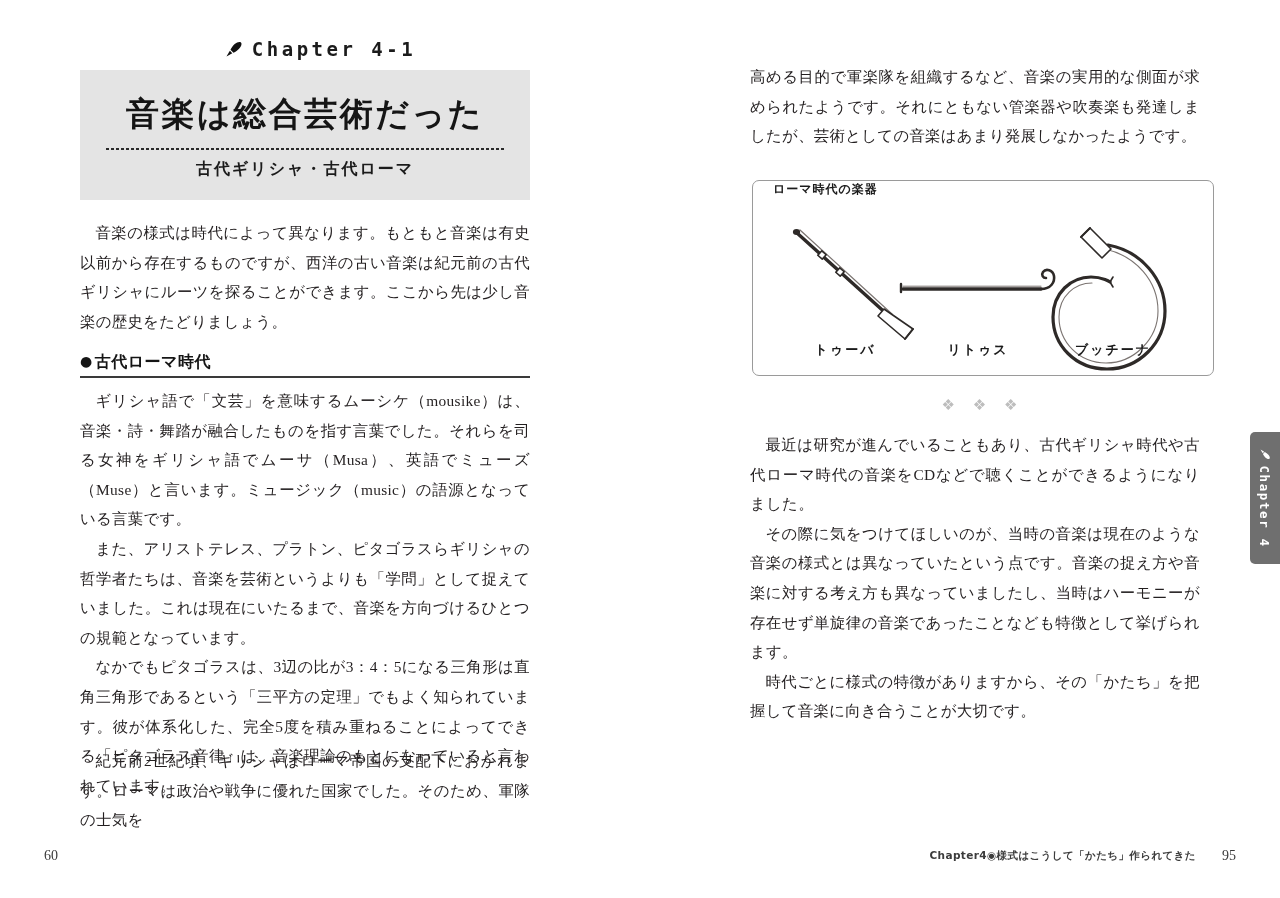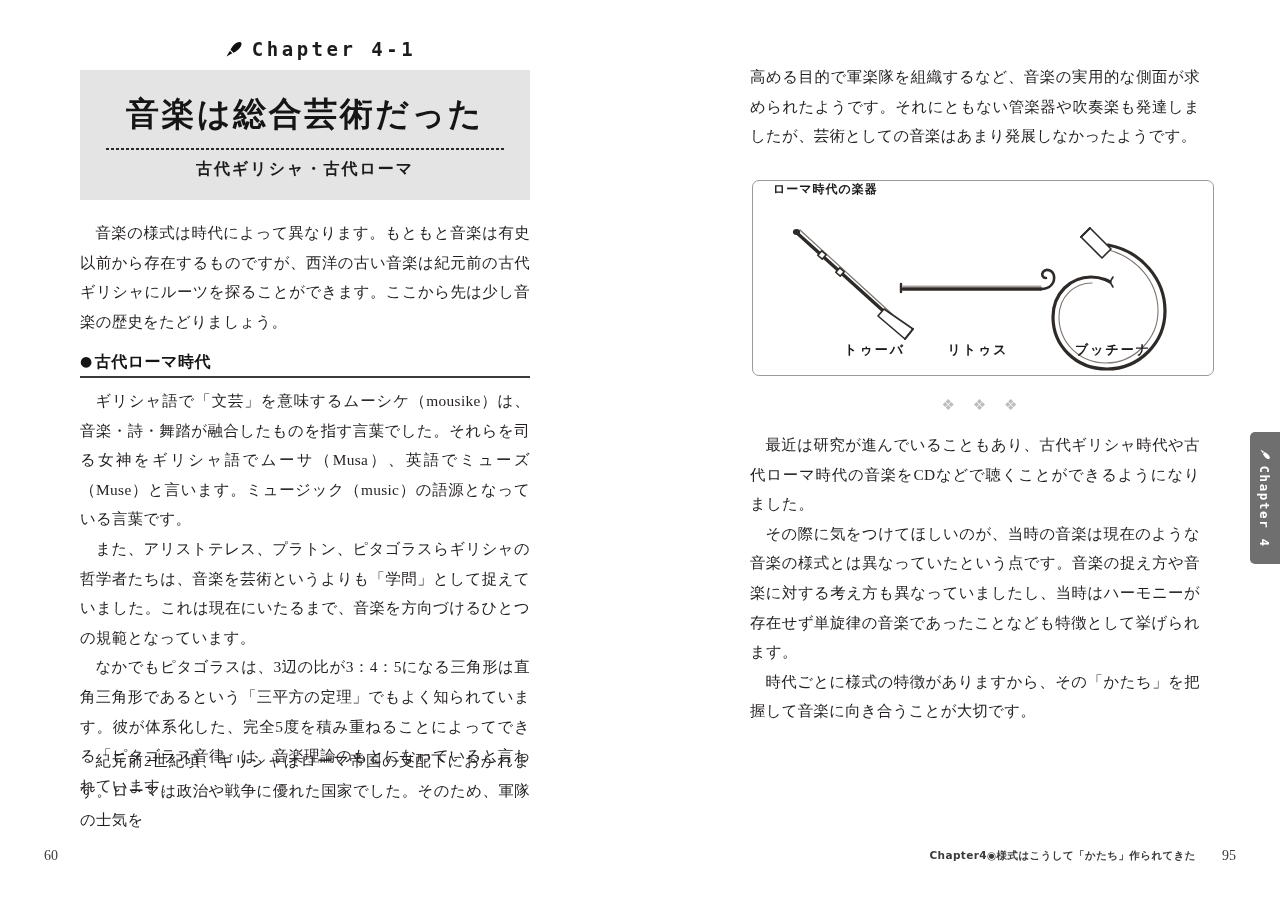--- a/index.html
+++ b/index.html
@@ -161,21 +161,21 @@
   .fig-label {
     position: absolute;
     font-family: "DejaVu Sans", "Liberation Sans", sans-serif;
     font-size: 13px;
     font-weight: 700;
     letter-spacing: 2px;
     color: #1b1b1b;
     text-align: center;
     width: 120px;
   }
-  .fig-label-1 { left: 32px;  top: 160px; text-align: right; }
+  .fig-label-1 { left: 32px;  top: 160px; }
   .fig-label-2 { left: 165px; top: 160px; text-align: center; }
   .fig-label-3 { left: 300px; top: 160px; }
 
   .ornament {
     position: absolute;
     left: 752px;
     top: 398px;
     width: 462px;
     text-align: center;
     color: #bdbdbd;

